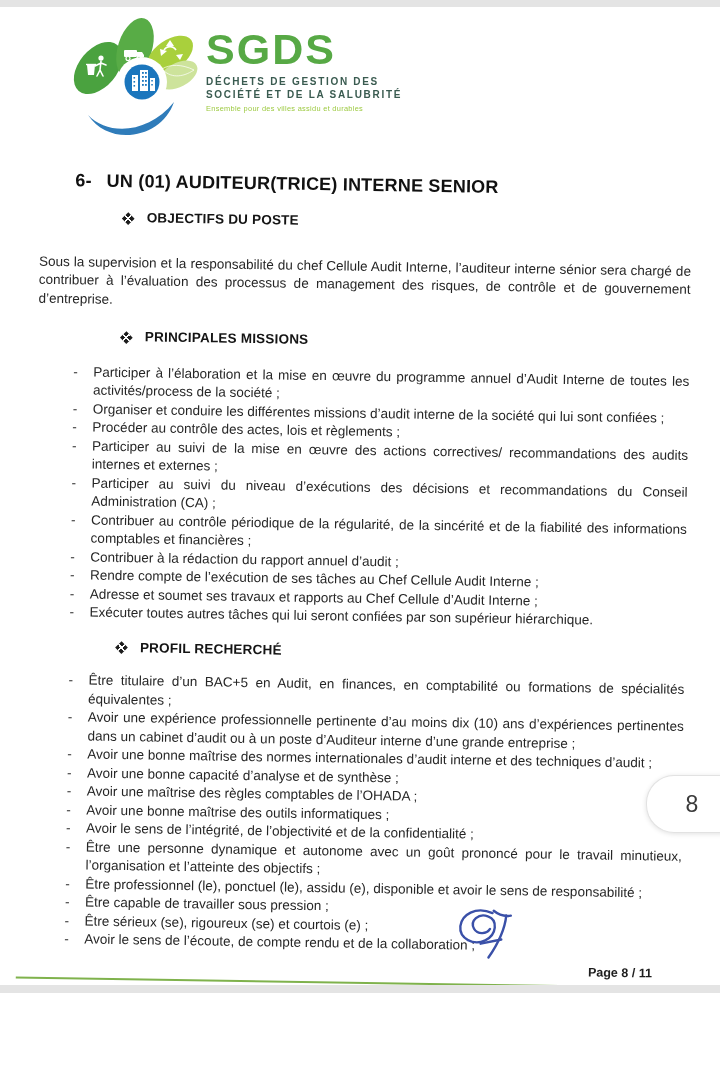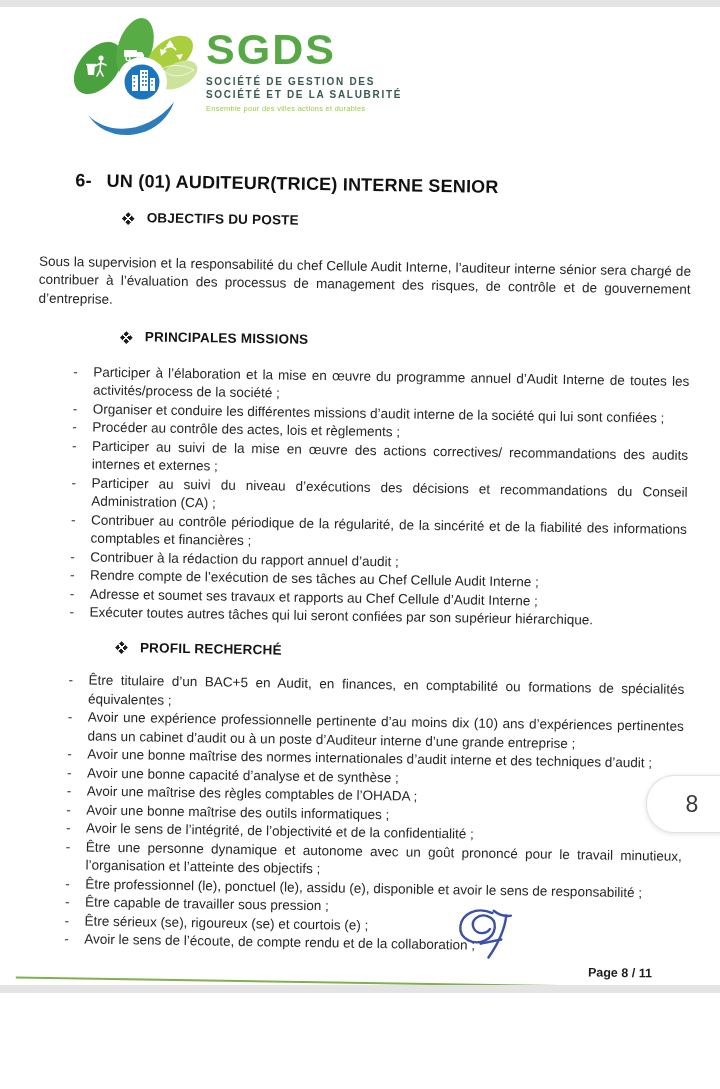--- a/index.html
+++ b/index.html
@@ -122,24 +122,24 @@
           <rect x="93.3" y="68" width="1.5" height="1.5"></rect>
             <rect x="93.3" y="72" width="1.5" height="1.5"></rect>
         </g>
       </g>
 
       <path d="M30 103 C50 124 90 122 116 90 C104 126 52 136 30 103 Z" fill="#2f7cba"></path>
     </svg>
     <div class="logo-text">
       <div class="logo-acronym">SGDS</div>
       <div class="logo-sub">
-        <div>SOCIÉTÉ DE GESTION DES</div>
+        <div>DÉCHETS DE GESTION DES</div>
         <div>SOCIÉTÉ ET DE LA SALUBRITÉ</div>
       </div>
-      <div class="logo-tagline">Ensemble pour des villes actions et durables</div>
+      <div class="logo-tagline">Ensemble pour des villes assidu et durables</div>
     </div>
   </div>
 
   <div class="scan">
 
     <div class="doc-title">
       <span class="num">6-</span><span>UN (01) AUDITEUR(TRICE) INTERNE SENIOR</span>
     </div>
 
     <div class="content">

